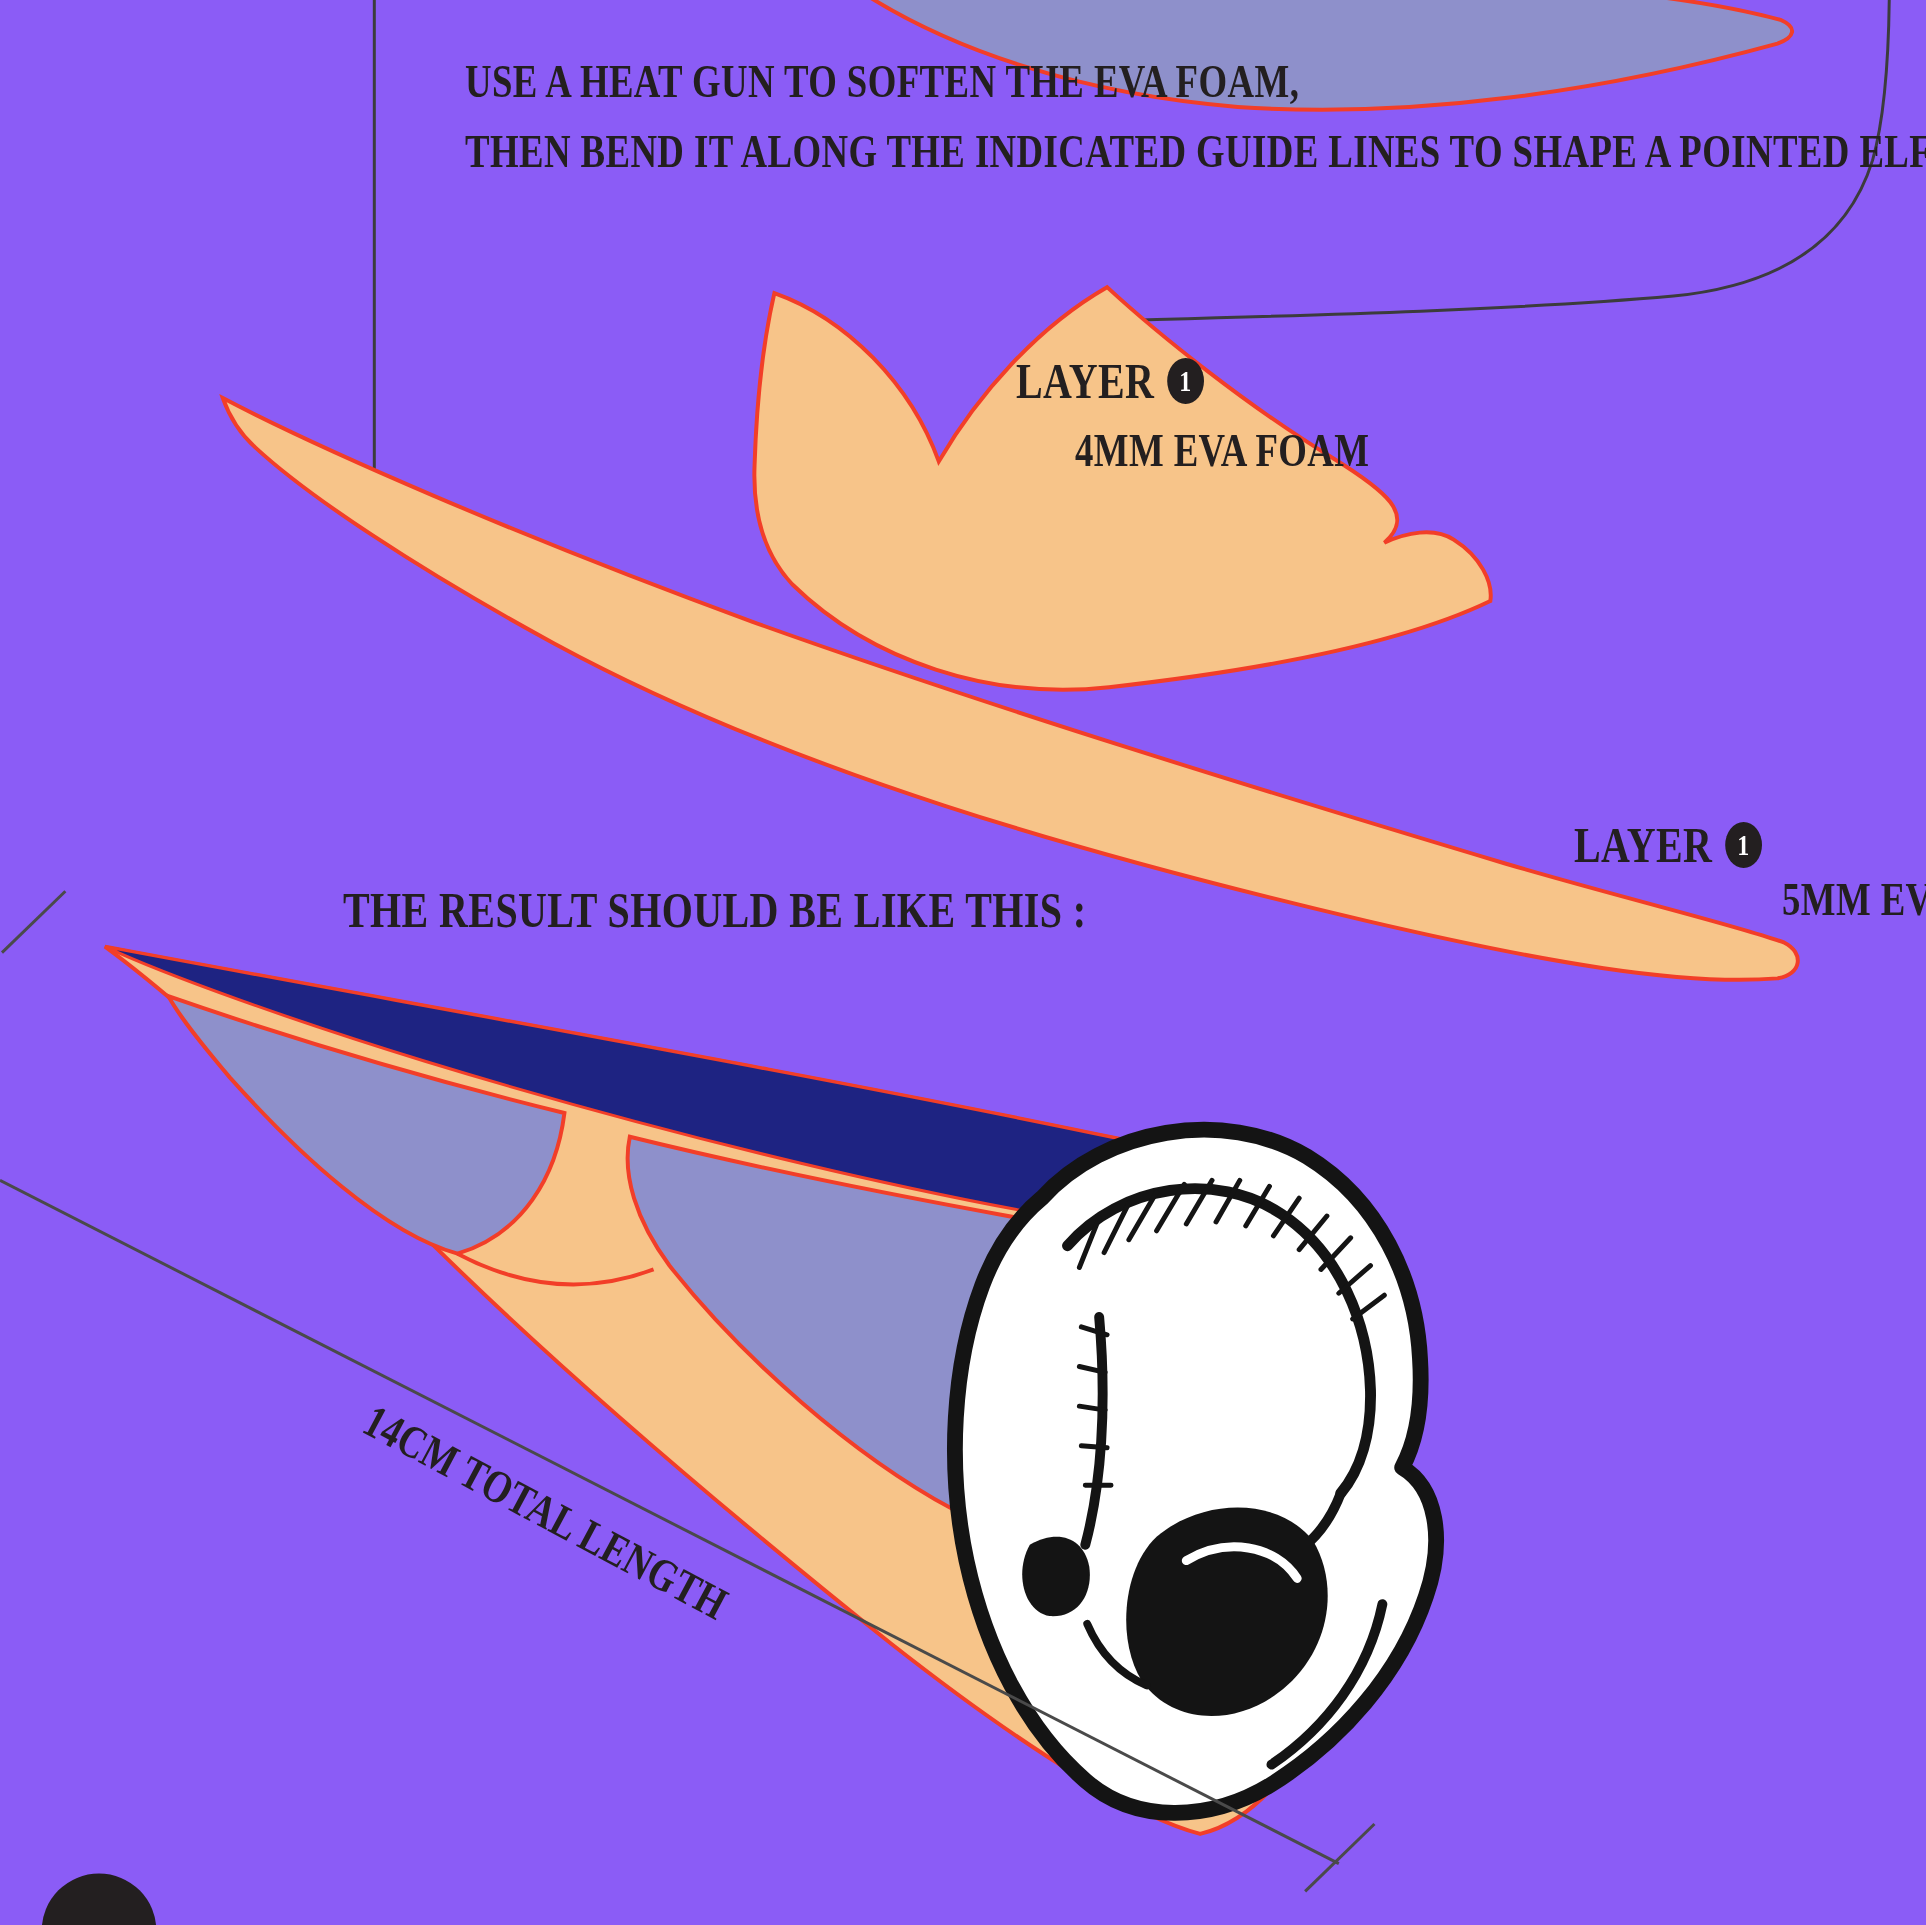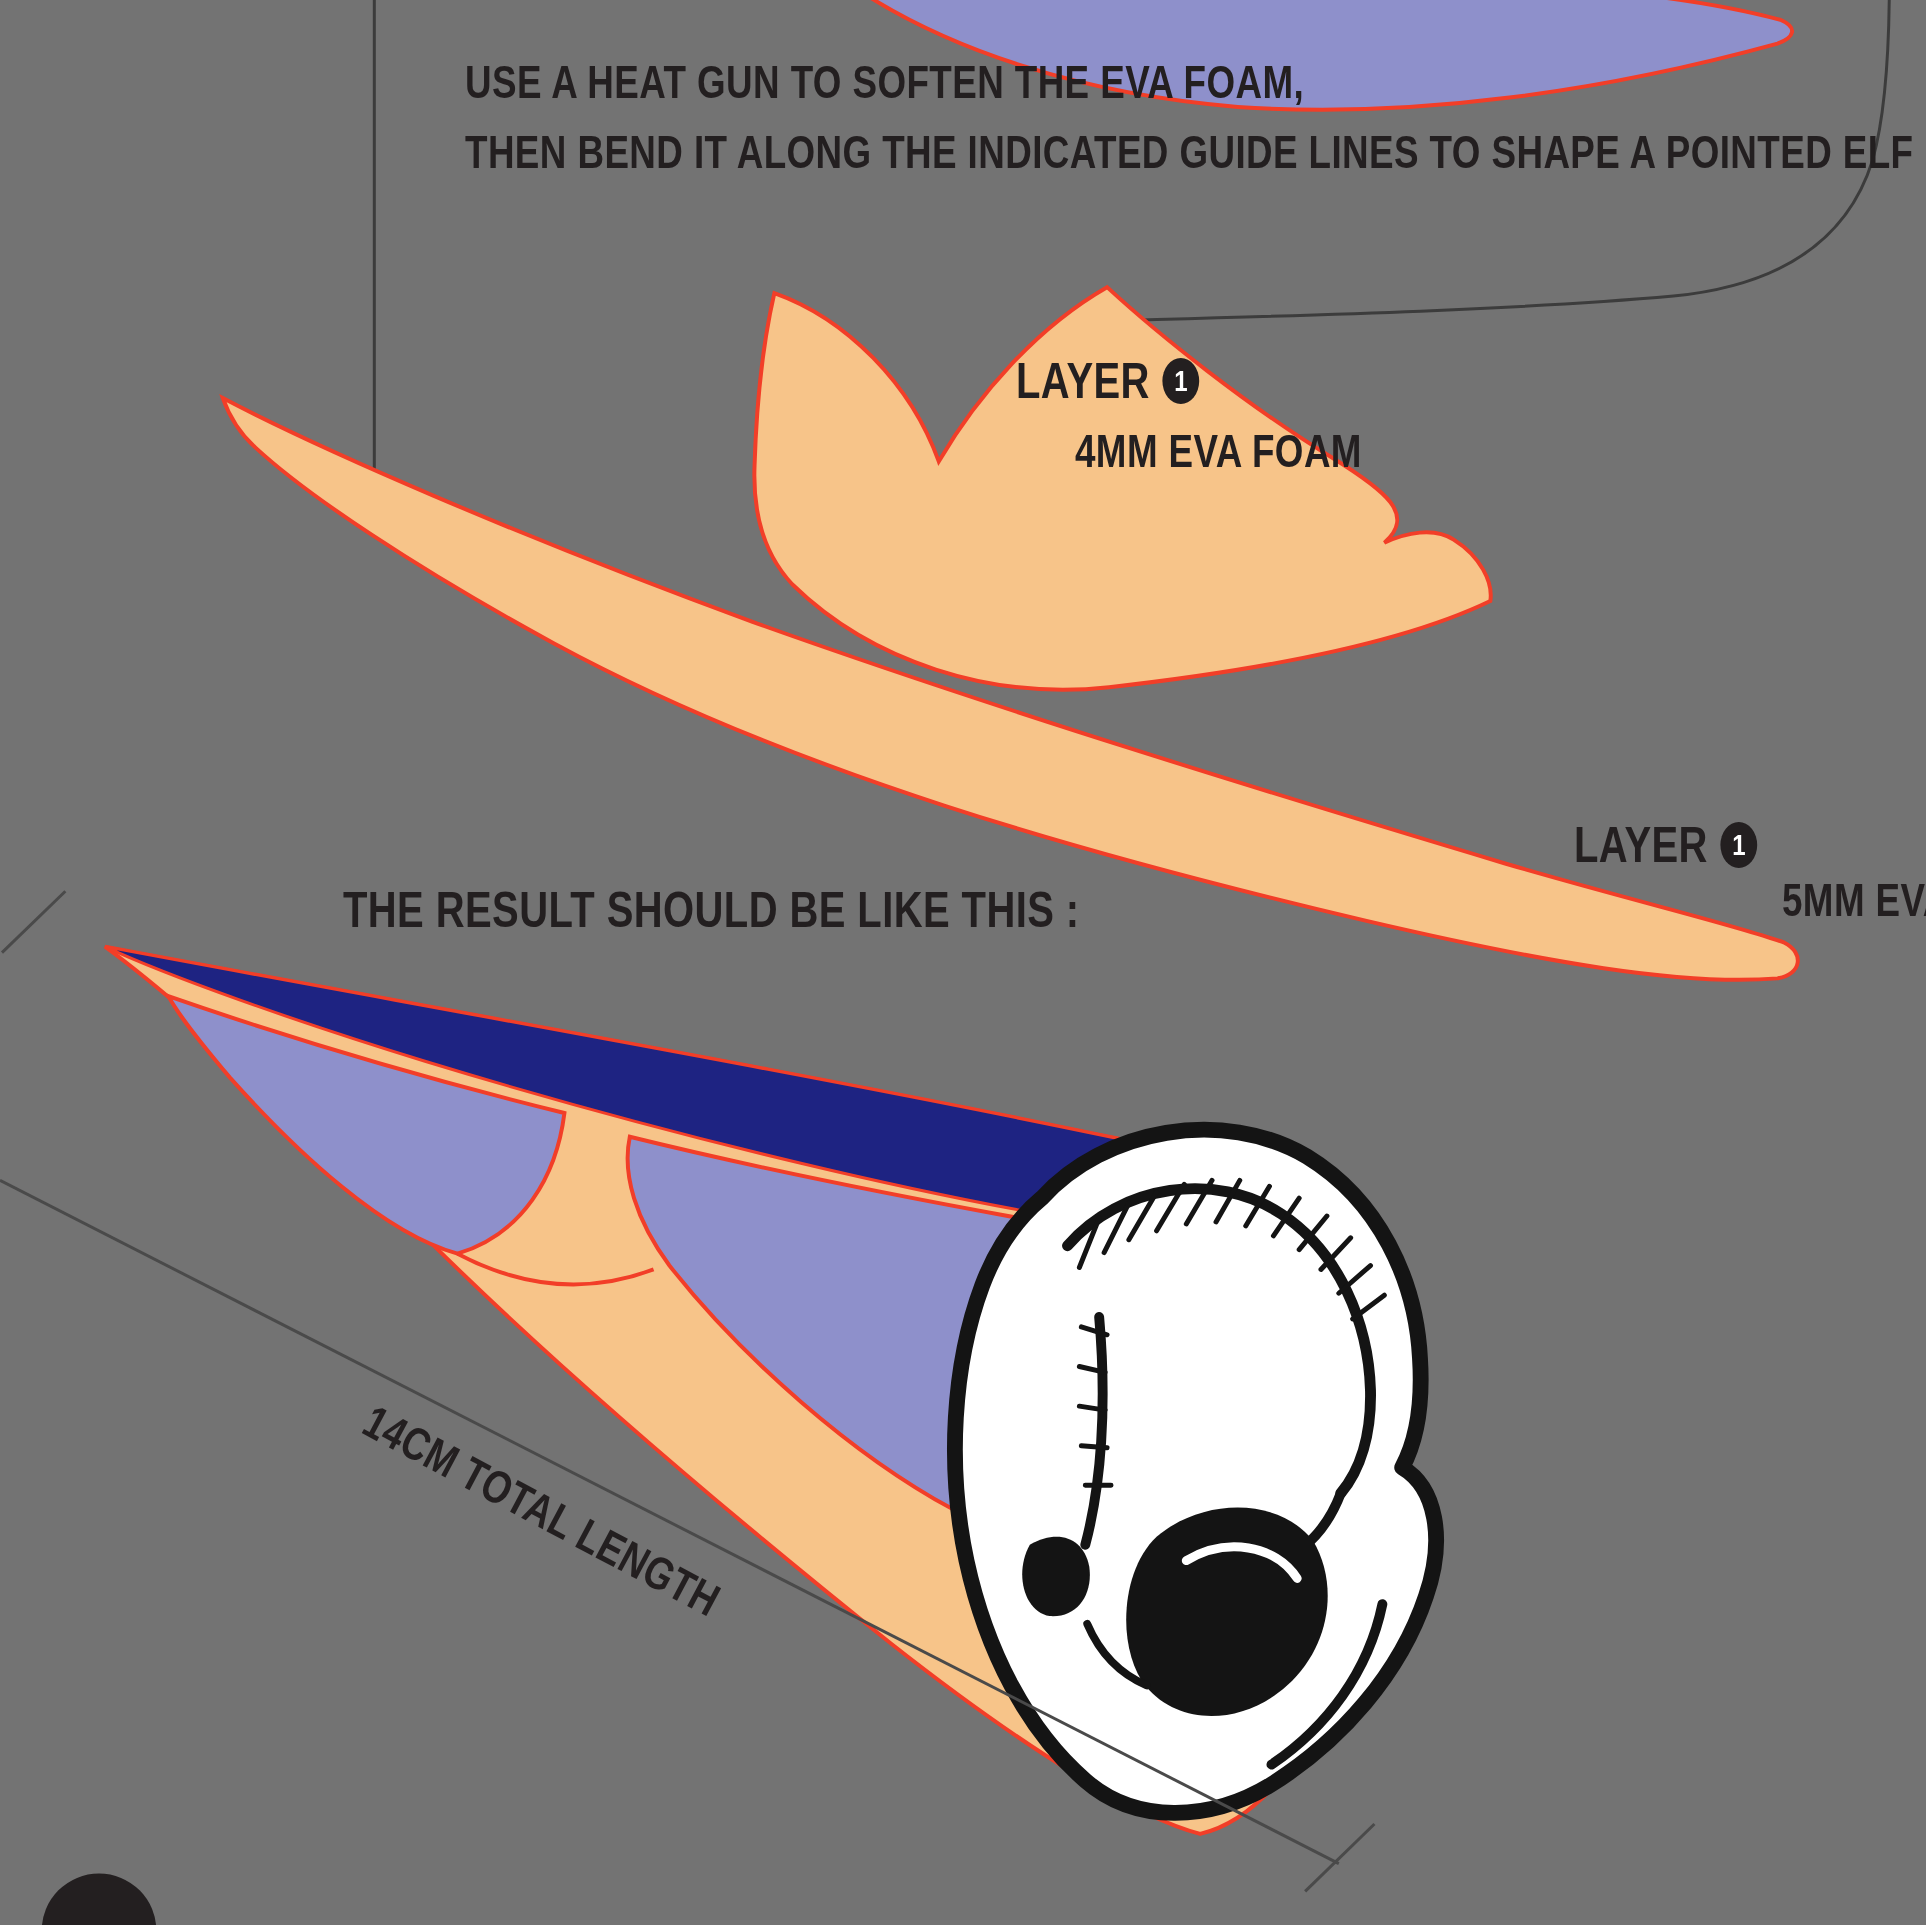--- a/index.html
+++ b/index.html
@@ -1,18 +1,18 @@
 <!DOCTYPE html>
 <html style="--foam: #F7C489; --outline: #F23E28; --periwinkle: #8E90CB; --navy: #1E2382; --ink: #231F20; --line: #3C3C3C;"><head>
 <meta charset="utf-8">
 <style>
   html,body{margin:0;padding:0;background:#ffffff;}
   .stage{
-    position:relative;width:1927px;height:1926px;background:#737373;
-    overflow:hidden;font-family:Liberation Sans, sans-serif;
+    position:relative;width:1927px;height:1926px;background:#8b5cf6;
+    overflow:hidden;font-family:Liberation Serif, serif;
   }
   .stage svg{position:absolute;left:0;top:0;}
   .foam{fill:var(--foam);stroke:var(--outline);stroke-width:4;}
   .purple{fill:var(--periwinkle);stroke:var(--outline);stroke-width:4;}
   .navy{fill:var(--navy);stroke:var(--outline);stroke-width:3;}
   .seam{fill:none;stroke:var(--outline);stroke-width:4;}
   .guide{fill:none;stroke:var(--line);stroke-width:3;}
   .dim{fill:none;stroke:#4a4a4a;stroke-width:3;}
   .earfill{fill:#ffffff;stroke:#141414;stroke-width:16;stroke-linejoin:round;}
   .earline{fill:none;stroke:#141414;stroke-linecap:round;}

